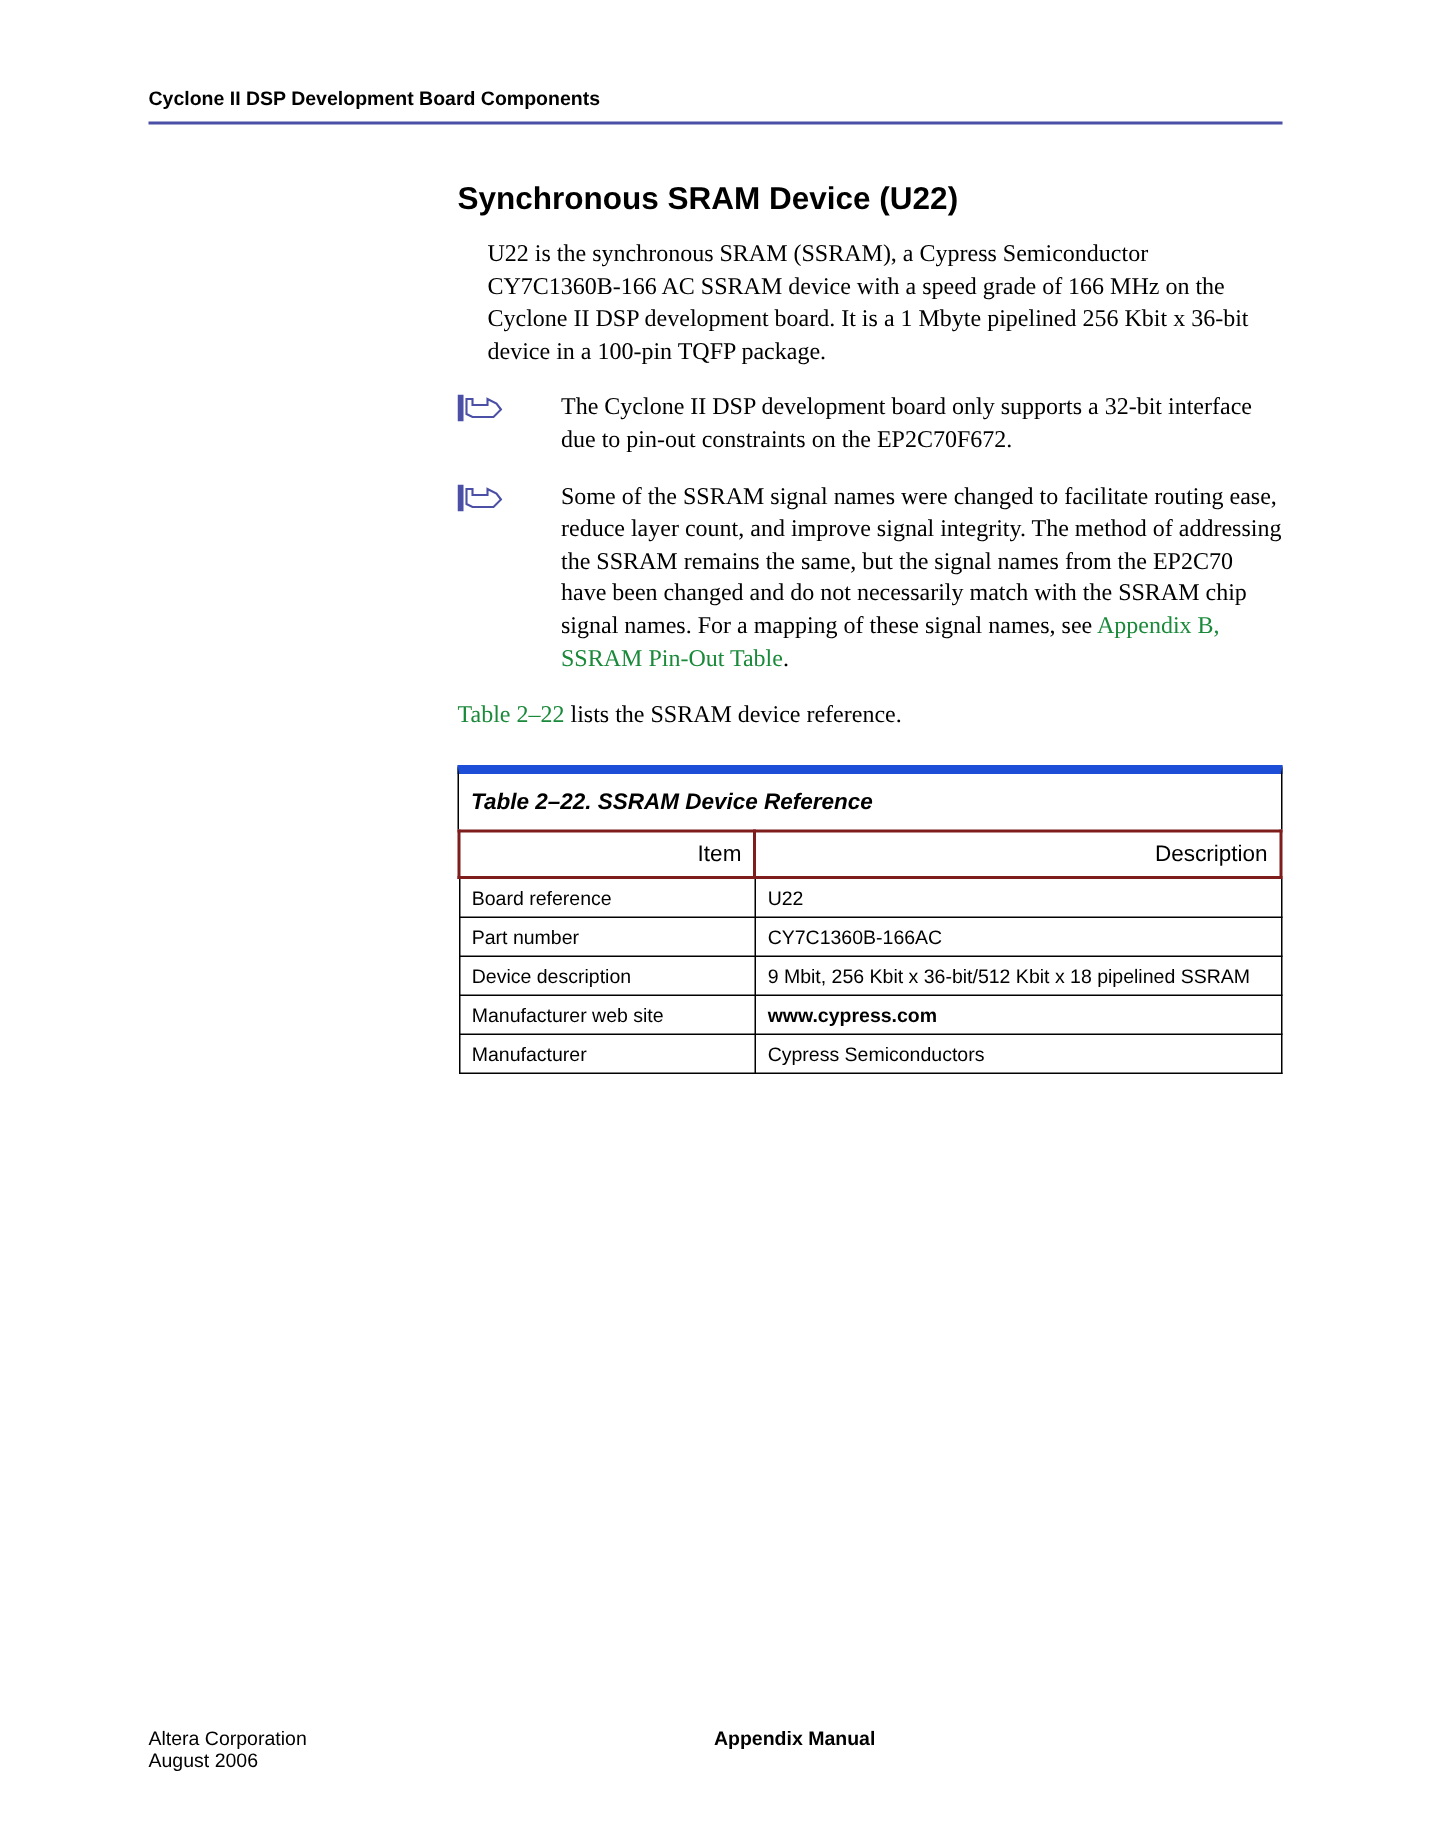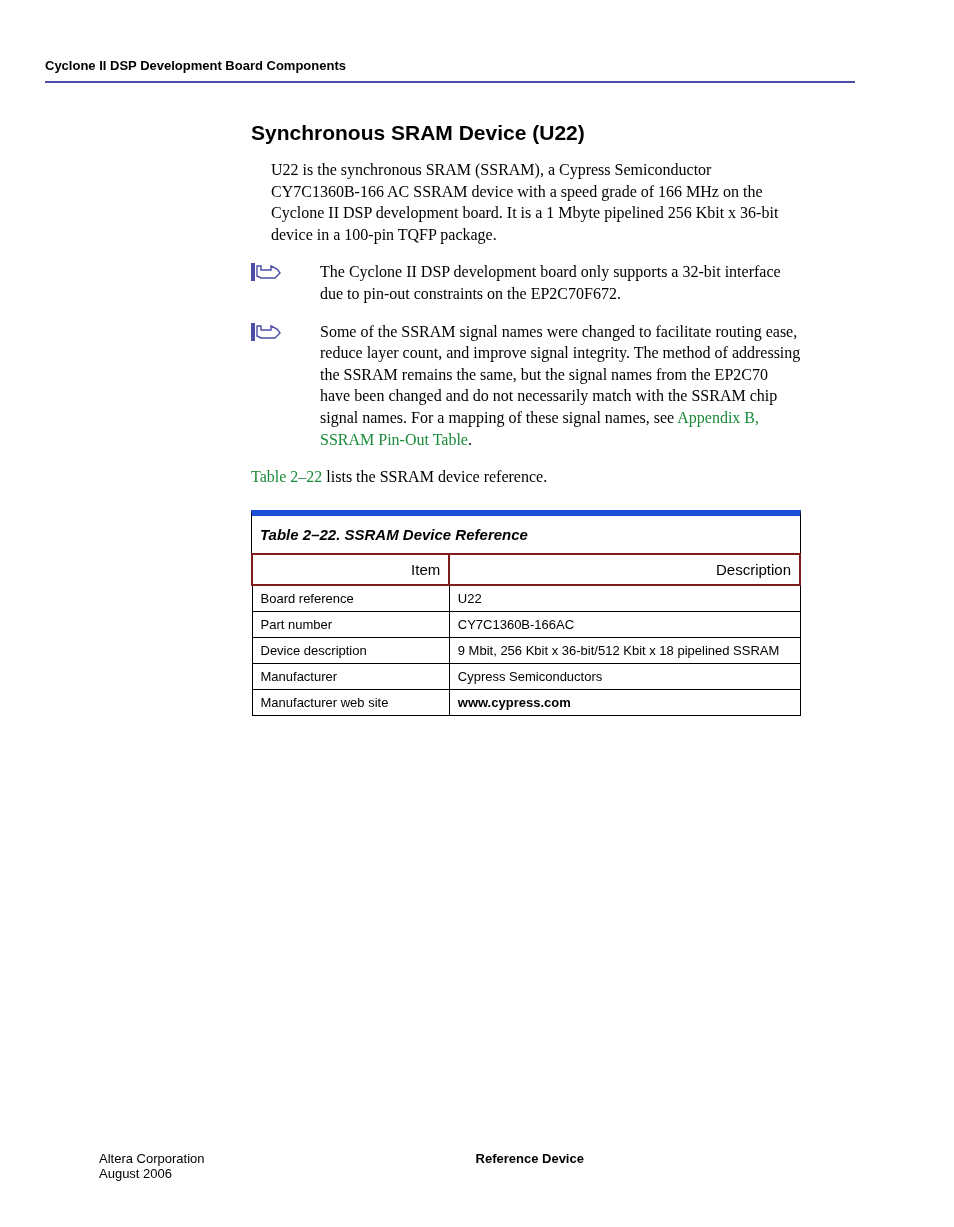--- a/index.html
+++ b/index.html
@@ -5,21 +5,21 @@
   * { box-sizing: border-box; margin: 0; padding: 0; }
   html, body { width: 954px; height: 1227px; background: #fff; }
   body {
     font-family: "Palatino Linotype", "Book Antiqua", Palatino, serif;
     color: #000;
     position: relative;
   }
   .page {
     width: 954px;
     height: 1227px;
-    padding: 58px 99px 40px 45px;
+    padding: 58px 99px 40px 99px;
     position: relative;
   }
   .running-header {
     font-family: Arial, Helvetica, sans-serif;
     font-weight: bold;
     font-size: 13px;
     color: #000;
     margin-bottom: 8px;
   }
   .header-rule {
@@ -169,33 +169,33 @@
         </tr>
         <tr>
           <td class="col-item">Part number</td>
           <td>CY7C1360B-166AC</td>
         </tr>
         <tr>
           <td class="col-item">Device description</td>
           <td>9 Mbit, 256 Kbit x 36-bit/512 Kbit x 18 pipelined SSRAM</td>
         </tr>
         <tr>
+          <td class="col-item">Manufacturer web site</td>
+          <td class="bold">www.cypress.com</td>
+        </tr>
+        <tr>
           <td class="col-item">Manufacturer</td>
           <td>Cypress Semiconductors</td>
-        </tr>
-        <tr>
-          <td class="col-item">Manufacturer web site</td>
-          <td class="bold">www.cypress.com</td>
         </tr>
       </tbody>
     </table>
 
   </div>
 
   <div class="footer">
     <div class="left">
       <div class="top-line">Altera Corporation</div>
       <div>August 2006</div>
     </div>
-    <div class="center">Reference Device</div>
+    <div class="center">Appendix Manual</div>
   </div>
 
 </div>
 
 </body></html>

